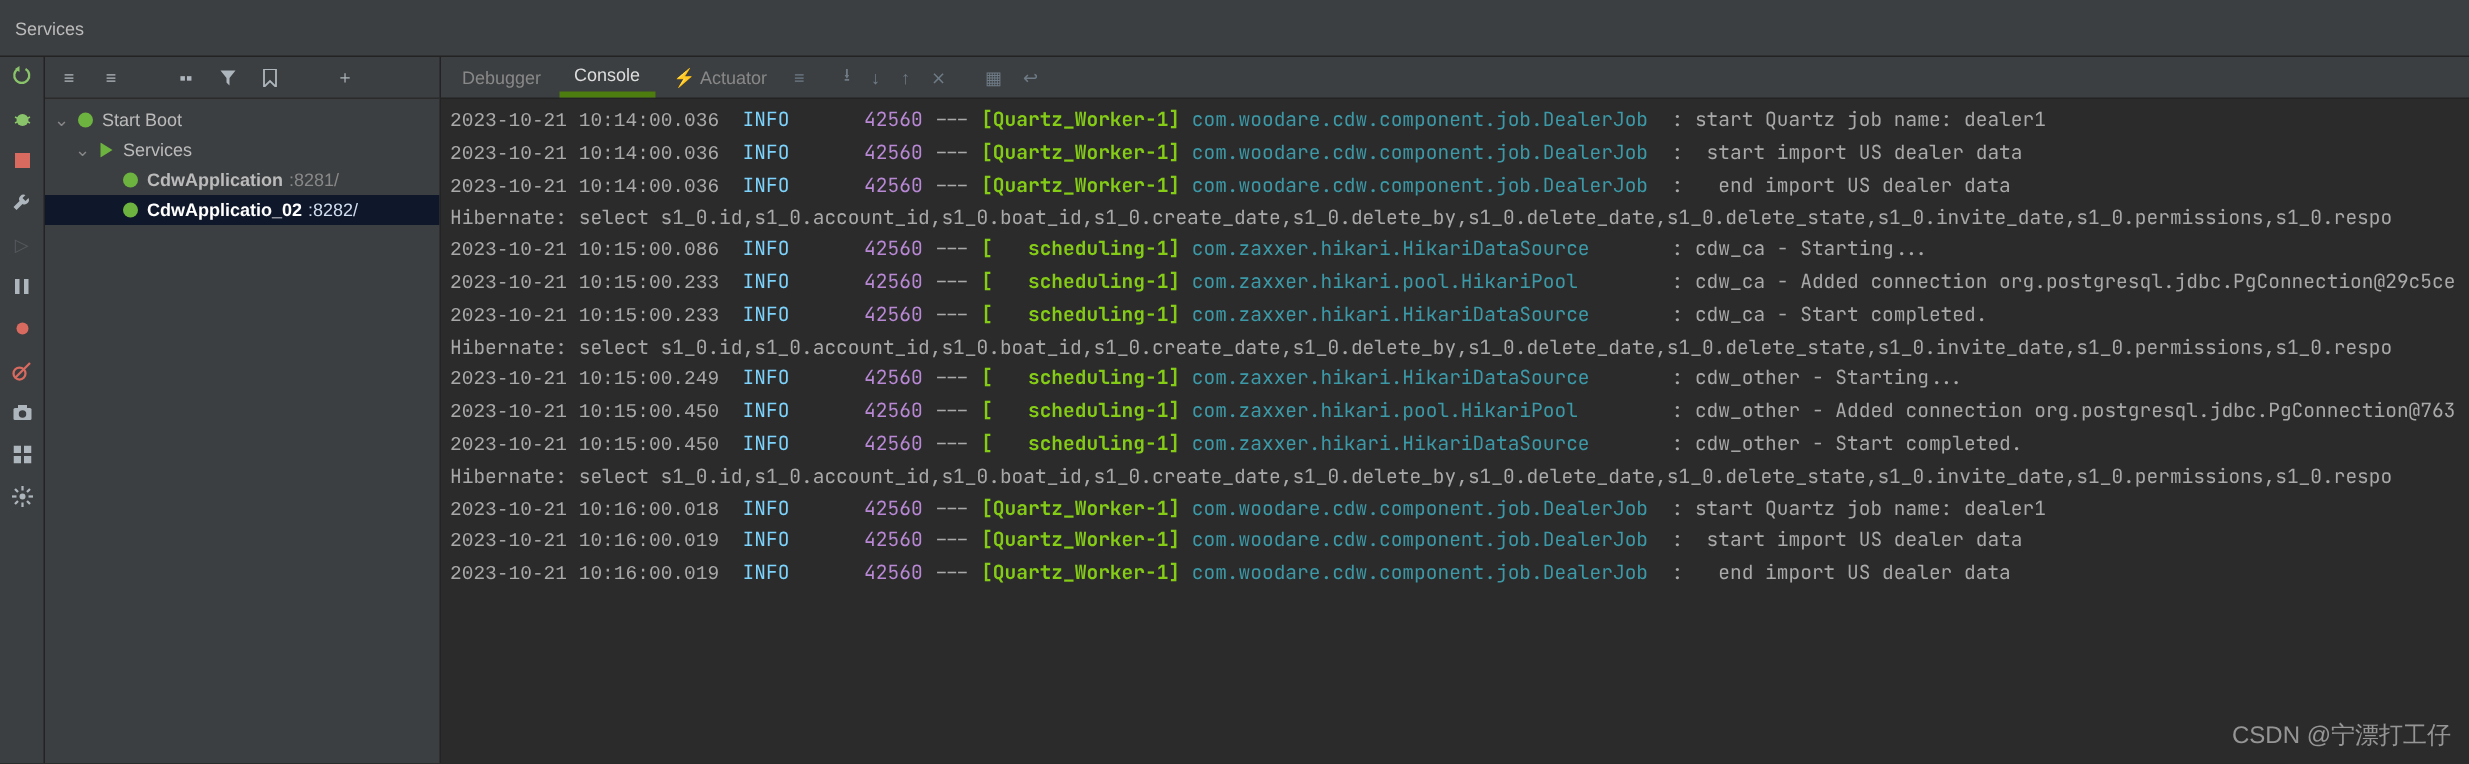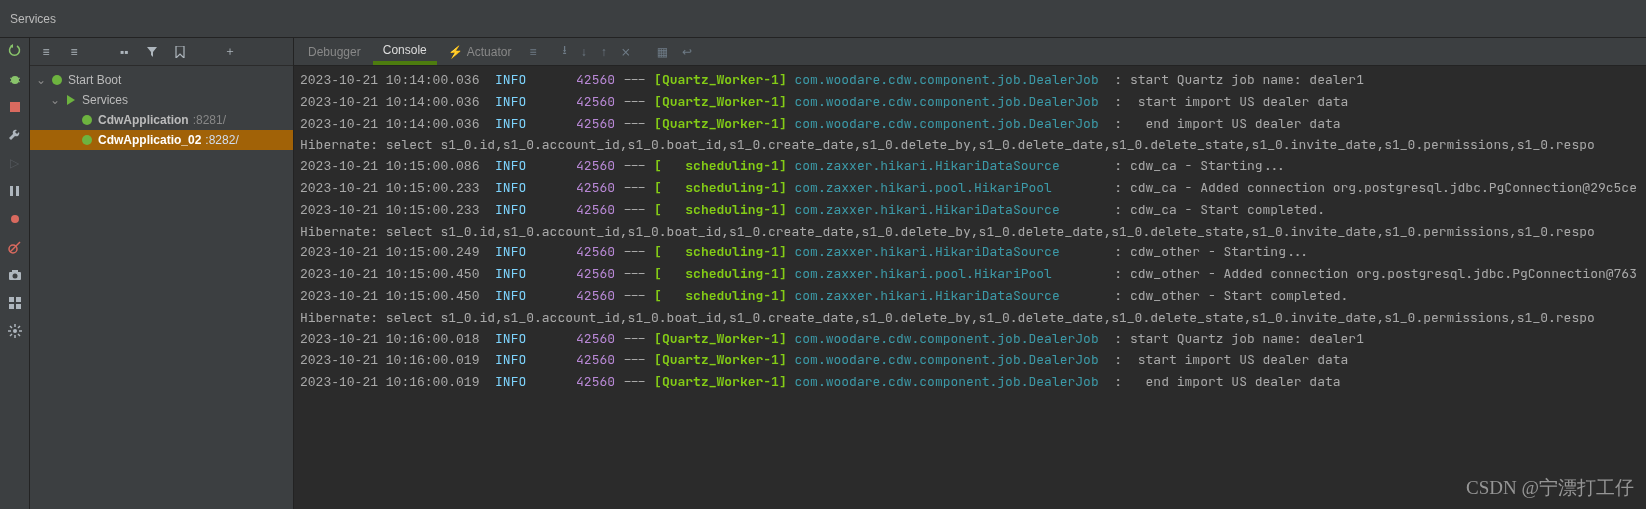--- a/index.html
+++ b/index.html
@@ -67,21 +67,21 @@
   display:flex;
   align-items:center;
   height: 20px;
   padding-left: 6px;
   gap: 4px;
   color: #bbb;
   cursor:pointer;
   white-space:nowrap;
 }
 .tree-row .chev { width:10px; text-align:center; color:#888;}
-.tree-row.sel { background:#a16207; color:#fff; }
+.tree-row.sel { background:#0f172a; color:#fff; }
 .tree-row .port { color:#888; }
 .tree-row.sel .port { color:#d0ddf0; }
 .ind1 { padding-left: 20px; }
 .ind2 { padding-left: 36px; }
 .leaf-ico { display:inline-flex; width:14px; height:14px; align-items:center; justify-content:center; }
 .right-panel {
   flex:1;
   display:flex;
   flex-direction:column;
   min-width:0;
@@ -115,22 +115,22 @@
 .ln .pid { color:#b888d5;margin-left:42px; }
 .ln .dash { color:#a9a9a9; }
 .ln .thr { color:#84cc16;font-weight:bold; }
 .ln .cls { color:#3c9aa8; }
 .ln .msg { color:#a9a9a9; }
 .watermark {
   position: fixed;
   right: 12px;
   bottom: 8px;
   color: rgba(220,220,220,0.6);
-  font-size: 19px;
-  font-family: Liberation Serif, serif;
+  font-size: 16px;
+  font-family: Liberation Sans, sans-serif;
   pointer-events: none;
 }
 svg { display:block; }
 </style>
 </head>
 <body>
 
 <div class="title-bar">
   <span>Services</span>
 </div>

